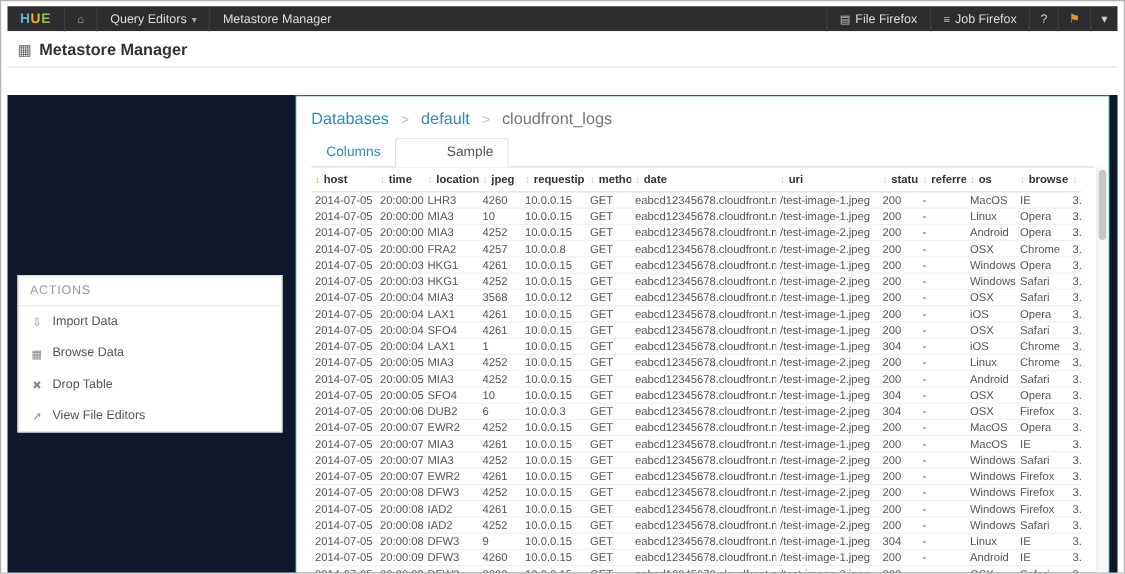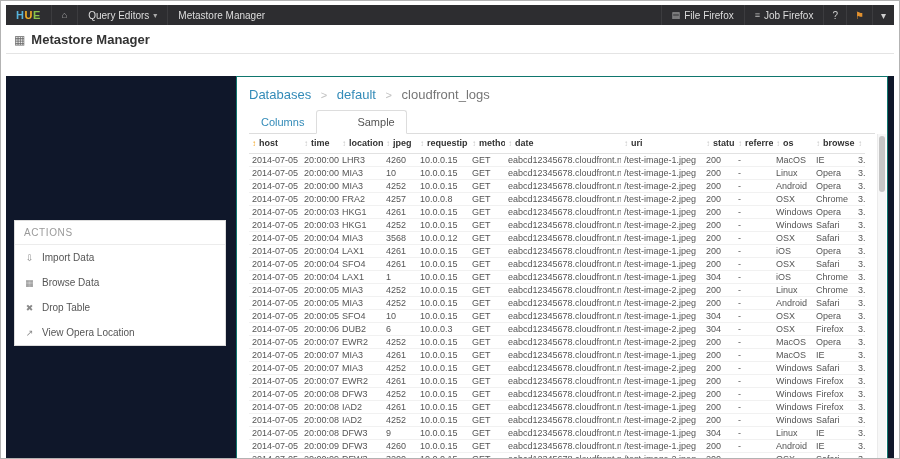--- a/index.html
+++ b/index.html
@@ -200,21 +200,21 @@
       <div class="sidebar-item">
         <span class="icon">▦</span>
         <span>Browse Data</span>
       </div>
       <div class="sidebar-item">
         <span class="icon">✖</span>
         <span>Drop Table</span>
       </div>
       <div class="sidebar-item">
         <span class="icon">↗</span>
-        <span>View Opera Location</span>
+        <span>View File Editors</span>
       </div>
     </div>
 
     <div class="main-card">
 
       <div class="breadcrumb">
         <span class="crumb-link">Databases</span>
         <span class="sep">&gt;</span>
         <span class="crumb-link">default</span>
         <span class="sep">&gt;</span>

